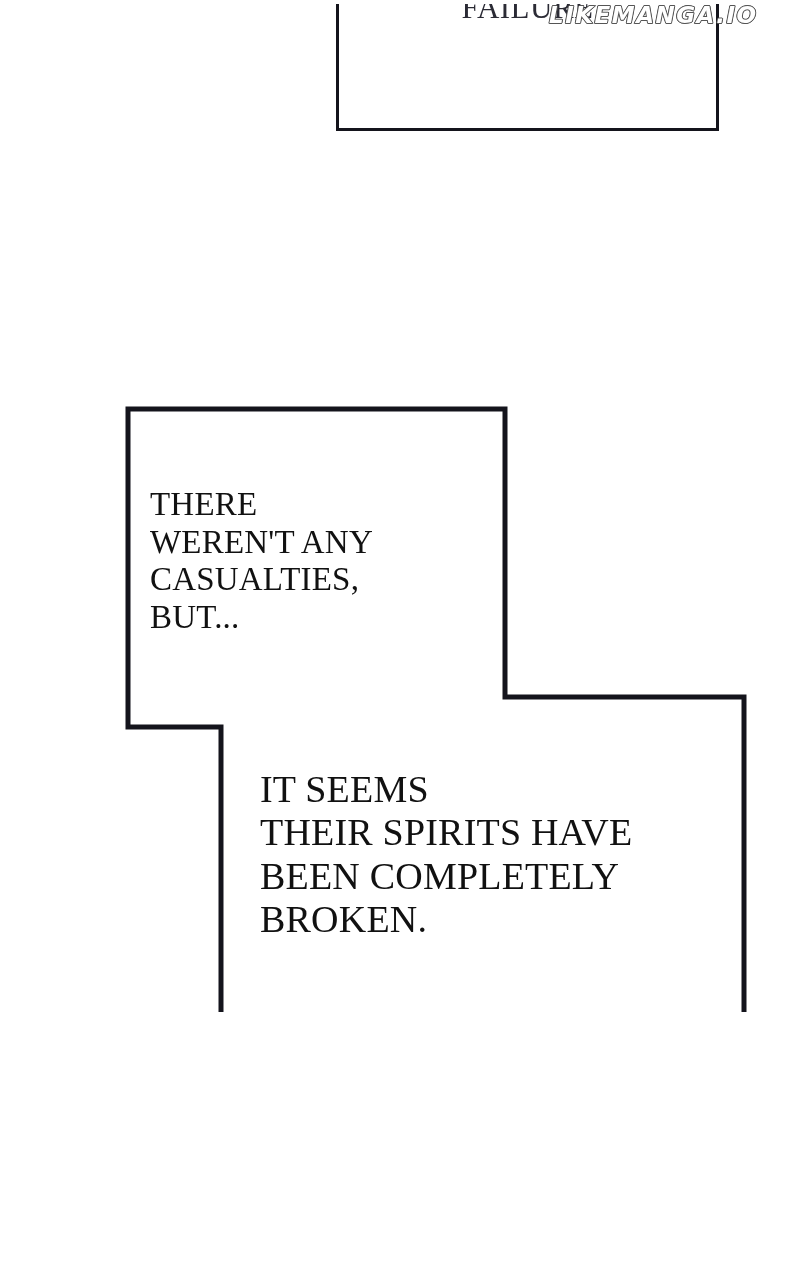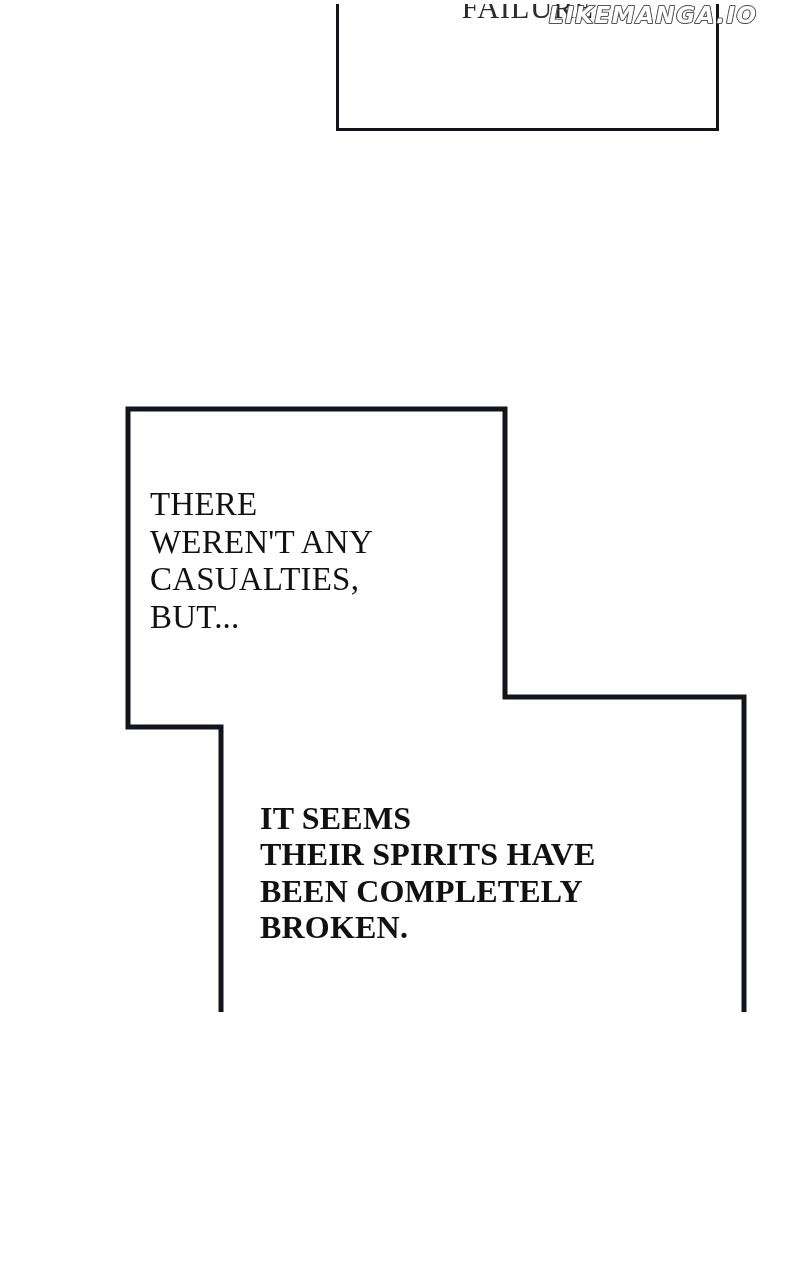--- a/index.html
+++ b/index.html
@@ -94,25 +94,24 @@
   }
   .balloon-text-upper {
     left: 150px;
     top: 482px;
     width: 336px;
     font-size: 33px;
     letter-spacing: 0.2px;
   }
   .balloon-text-lower {
     left: 260px;
-    top: 796px;
+    top: 764px;
     width: 450px;
-    font-size: 32px;
+    font-size: 38px;
     letter-spacing: 0.2px;
-    font-weight: bold;
   }
 
   
   .balloon-arc {
     position: absolute;
     left: 250px;
     top: 1172px;
     width: 382px;
     height: 115px;
     z-index: 5;

